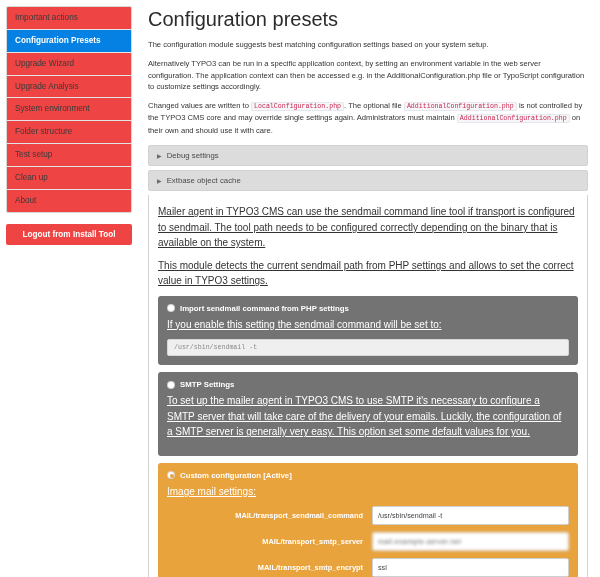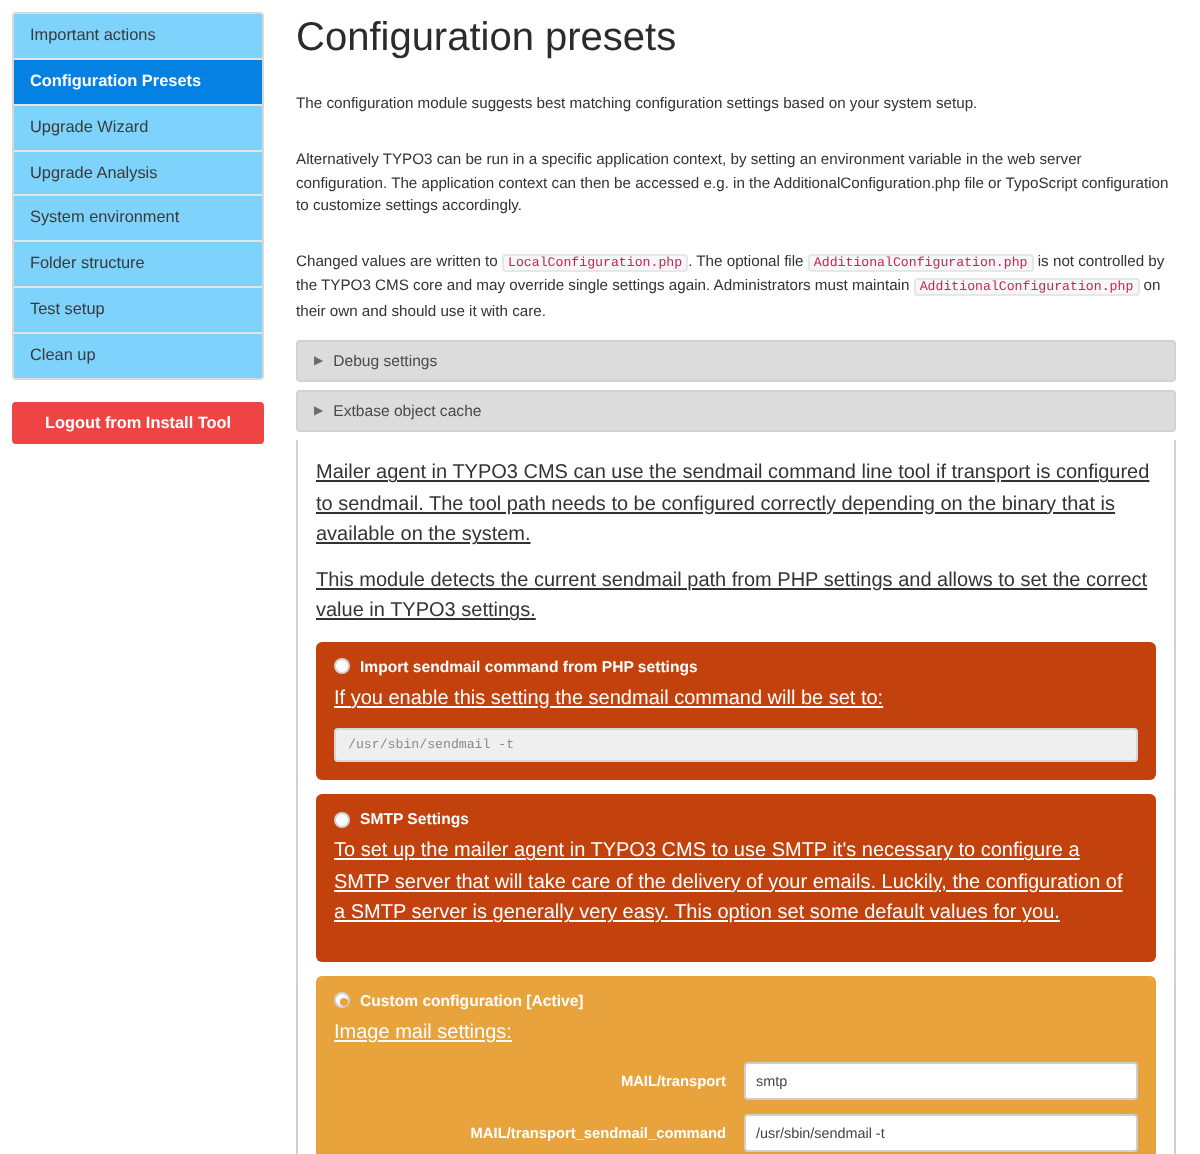--- a/index.html
+++ b/index.html
@@ -8,21 +8,21 @@
     width: 600px; height: 577px;
     background: #ffffff;
     font-family: "Liberation Sans", sans-serif;
     color: #333333;
     overflow: hidden;
   }
   .page { display: flex; width: 600px; height: 577px; }
 
   
   .sidebar { width: 138px; flex: 0 0 138px; padding: 6px 6px 0 6px; }
-  .nav { border: 1px solid #d8d8d8; border-radius: 2px; overflow: hidden; background:#7dd3fc; }
+  .nav { border: 1px solid #d8d8d8; border-radius: 2px; overflow: hidden; background:#ef4444; }
   .nav-item {
     padding: 6px 8px;
     font-size: 8.2px;
     color: #3a3a3a;
     border-bottom: 1px solid #e4e4e4;
     line-height: 1.2;
     white-space: nowrap;
   }
   .nav-item:last-child { border-bottom: none; }
   .nav-item.active { background: #0580e3; color: #ffffff; font-weight: bold; }
@@ -39,21 +39,21 @@
     font-family: "Liberation Sans", sans-serif;
     cursor: pointer;
   }
 
   
   .main { flex: 1; padding: 8px 12px 0 10px; min-width: 0; }
   h1.title {
     font-size: 20px; font-weight: normal;
     color: #2b2b2b; margin: 0 0 9px 0; line-height: 1.1;
   }
-  p.intro { font-size: 7.6px; line-height: 1.55; margin: 16px 0 7px 0; color: #333; }
+  p.intro { font-size: 7.6px; line-height: 1.55; margin: 0 0 7px 0; color: #333; }
   code.inline {
     font-family: "Liberation Mono", monospace;
     font-size: 6.6px;
     color: #c7254e;
     background: #f7f7f9;
     border: 1px solid #e6e6ee;
     border-radius: 2px;
     padding: 0 2px;
     white-space: nowrap;
   }
@@ -77,21 +77,21 @@
     border: 1px solid #d2d2d2;
     border-top: none;
     background: #ffffff;
     padding: 9px 9px 10px 9px;
     margin-bottom: 6px;
   }
   .acc-body p { font-size: 10px; line-height: 1.55; margin: 0 0 7px 0; text-decoration: underline; }
 
   
   .preset { border-radius: 3px; padding: 8px 9px 9px 9px; margin-bottom: 7px; color: #ffffff; }
-  .preset.green  { background: #c2410c; }
+  .preset.green  { background: #737373; }
   .preset.orange { background: #e8a33d; }
   .preset-title {
     font-size: 7.8px; font-weight: bold; color:#fff;
     display: flex; align-items: center; gap: 5px; margin-bottom: 4px;
   }
   .radio {
     width: 8px; height: 8px; border-radius: 50%;
     background: #ffffff; border: 1px solid rgba(0,0,0,.18);
     flex: 0 0 8px; display: inline-block; position: relative;
   }
@@ -146,20 +146,21 @@
   <div class="sidebar">
     <div class="nav">
       <div class="nav-item">Important actions</div>
       <div class="nav-item active">Configuration Presets</div>
       <div class="nav-item">Upgrade Wizard</div>
       <div class="nav-item">Upgrade Analysis</div>
       <div class="nav-item">System environment</div>
       <div class="nav-item">Folder structure</div>
       <div class="nav-item">Test setup</div>
       <div class="nav-item">Clean up</div>
+      <div class="nav-item">About</div>
     </div>
     <button class="logout-btn">Logout from Install Tool</button>
   </div>
 
   <div class="main">
     <h1 class="title">Configuration presets</h1>
 
     <p class="intro">The configuration module suggests best matching configuration settings based on your system setup.</p>
     <p class="intro">Alternatively TYPO3 can be run in a specific application context, by setting an environment variable in the web server configuration. The application context can then be accessed e.g. in the AdditionalConfiguration.php file or TypoScript configuration to customize settings accordingly.</p>
     <p class="intro">
@@ -206,24 +207,20 @@
           <p class="preset-desc">To set up the mailer agent in TYPO3 CMS to use SMTP it's necessary to configure a SMTP server that will take care of the delivery of your emails. Luckily, the configuration of a SMTP server is generally very easy. This option set some default values for you.</p>
         </div>
 
         <div class="preset orange">
           <div class="preset-title">
             <span class="radio checked"></span>
             <span>Custom configuration [Active]</span>
           </div>
           <p class="custom-sub">Image mail settings:</p>
 
-          <div class="form-row">
-            <div class="form-label">MAIL/transport</div>
-            <input class="form-input" type="text" value="smtp" style="">
-          </div>
 
           <div class="form-row">
             <div class="form-label">MAIL/transport_sendmail_command</div>
             <input class="form-input" type="text" value="/usr/sbin/sendmail -t" style="">
           </div>
 
           <div class="form-row">
             <div class="form-label">MAIL/transport_smtp_server</div>
             <input class="form-input redacted" type="text" value="mail.example-server.net" style="">
           </div>

